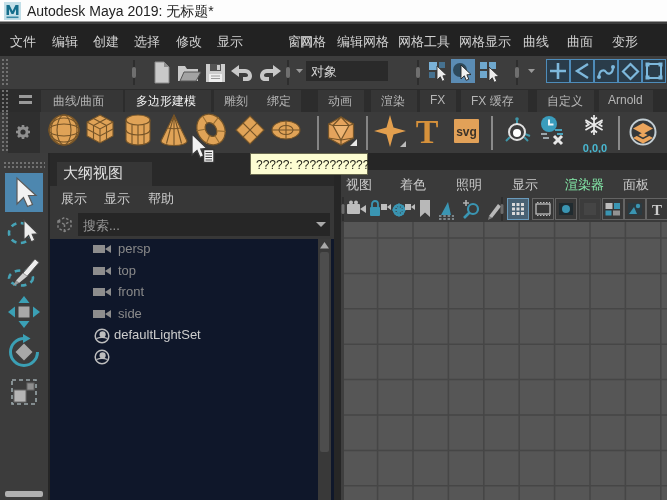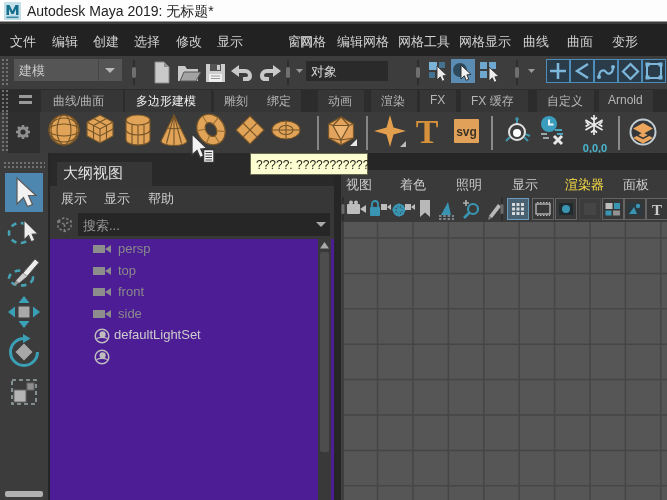--- a/index.html
+++ b/index.html
@@ -35,27 +35,20 @@
   <div class="abs txt" style="left:459px;top:9px;font-size:13px;color:#d2d2d2;">网格显示</div>
   <div class="abs txt" style="left:523px;top:9px;font-size:13px;color:#d2d2d2;">曲线</div>
   <div class="abs txt" style="left:567px;top:9px;font-size:13px;color:#d2d2d2;">曲面</div>
   <div class="abs txt" style="left:612px;top:9px;font-size:13px;color:#d2d2d2;">变形</div>
 </div>
 
 <div class="abs" style="left:0;top:56px;width:667px;height:33px;background:#3d3d3d;">
 
   <div class="abs" style="left:1px;top:2px;width:8px;height:29px;background-image:radial-gradient(circle,#717171 0.9px,transparent 1.1px);background-size:4px 4px;"></div>
 
-  <div class="abs" style="left:14px;top:3px;width:108px;height:22px;background:#555555;">
-    <div class="abs txt" style="left:5px;top:3px;font-size:13px;color:#cccccc;">建模</div>
-    <div class="abs" style="left:84px;top:0;width:1px;height:22px;background:#464646;"></div>
-    <svg class="abs" style="left:90px;top:8px;" width="12" height="7" viewBox="0 0 12 7">
-        <path d="M1 1 L11 1 L6 6 Z" fill="#b8b8b8"></path>
-      </svg>
-  </div>
 
   <div class="abs" style="left:133px;top:4px;width:2px;height:25px;background:#2e2e2e;"></div>
   <div class="abs" style="left:132px;top:11px;width:4px;height:11px;background:#6f6f6f;border-radius:2px;"></div>
 
   <svg class="abs" style="left:151px;top:4px;" width="22" height="25" viewBox="0 0 22 25">
     <path d="M4 2 L13 2 L18 7 L18 23 L4 23 Z" fill="#c9c9c9" stroke="#8a8a8a" stroke-width="1"></path>
     <path d="M13 2 L13 7 L18 7 Z" fill="#8f8f8f"></path>
   </svg>
   <svg class="abs" style="left:176px;top:6px;" width="26" height="22" viewBox="0 0 26 22">
     <path d="M2 19 L2 4 L9 4 L11 7 L22 7 L22 19 Z" fill="#c9c9c9"></path>
@@ -359,21 +352,21 @@
       </g>
     </svg>
 
     <div class="abs" style="left:28px;top:60px;width:252px;height:23px;background:#262626;">
       <div class="abs txt" style="left:5px;top:4px;font-size:13px;color:#979797;">搜索...</div>
       <svg class="abs" style="left:237px;top:8px;" width="12" height="7" viewBox="0 0 12 7">
           <path d="M1 1 L11 1 L6 6 Z" fill="#aaaaaa"></path>
         </svg>
     </div>
 
-    <div class="abs" style="left:0;top:86px;width:284px;height:261px;background:#4c1d95;" id="outlist">
+    <div class="abs" style="left:0;top:86px;width:284px;height:261px;background:#0f172a;" id="outlist">
 
       <svg class="abs" style="left:42px;top:3px;" width="20" height="14" viewBox="0 0 20 14">
           <rect x="1" y="3" width="12" height="8" fill="#8d8d8d"></rect>
           <path d="M13 7 L19 3 L19 11 Z" fill="#8d8d8d"></path>
         </svg>
       <div class="abs txt" style="left:68px;top:2px;font-size:13px;color:#8a8a8a;">persp</div>
       <svg class="abs" style="left:42px;top:25px;" width="20" height="14" viewBox="0 0 20 14">
           <rect x="1" y="3" width="12" height="8" fill="#8d8d8d"></rect>
           <path d="M13 7 L19 3 L19 11 Z" fill="#8d8d8d"></path>
         </svg>
@@ -409,21 +402,21 @@
       </div>
     </div>
   </div>
 
   <div class="abs" style="left:341px;top:0;width:356px;height:347px;background:#3a3a3a;" id="viewport">
     <div class="abs" style="left:0;top:0;width:326px;height:17px;background:#262626;"></div>
     <div class="abs txt" style="left:5px;top:23px;font-size:13px;color:#cccccc;">视图</div>
     <div class="abs txt" style="left:59px;top:23px;font-size:13px;color:#cccccc;">着色</div>
     <div class="abs txt" style="left:115px;top:23px;font-size:13px;color:#cccccc;">照明</div>
     <div class="abs txt" style="left:171px;top:23px;font-size:13px;color:#cccccc;">显示</div>
-    <div class="abs txt" style="left:224px;top:23px;font-size:13px;color:#fde047;">渲染器</div>
+    <div class="abs txt" style="left:224px;top:23px;font-size:13px;color:#86efac;">渲染器</div>
     <div class="abs txt" style="left:282px;top:23px;font-size:13px;color:#cccccc;">面板</div>
 
     <div class="abs" style="left:0;top:43px;width:326px;height:26px;" id="vpicons">
     <svg class="abs" style="left:0;top:0;opacity:0.92;" width="326" height="26" viewBox="0 0 326 26">
 
       <rect x="1" y="1" width="2" height="24" fill="#2e2e2e"></rect>
           <rect x="0.5" y="8" width="3" height="10" rx="1.5" fill="#6f6f6f"></rect>
 
       <g transform="translate(6,6)">
             <rect x="0" y="2" width="13" height="10" rx="1" fill="#c9c9c9"></rect>

